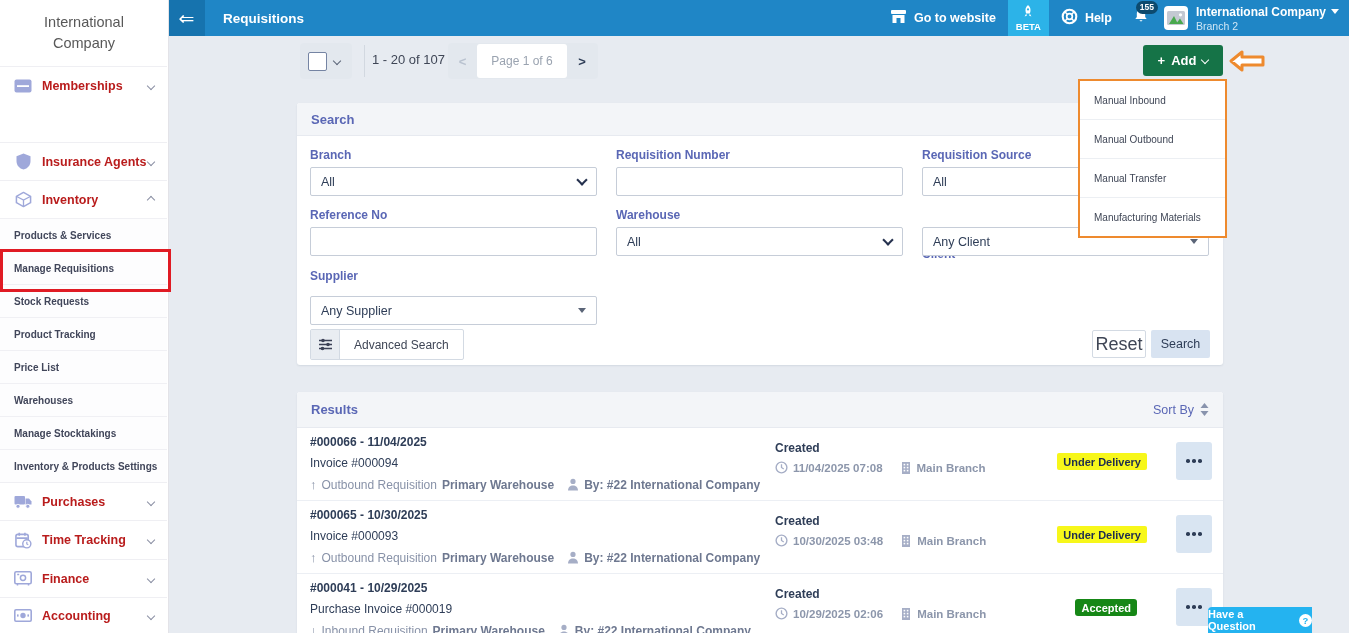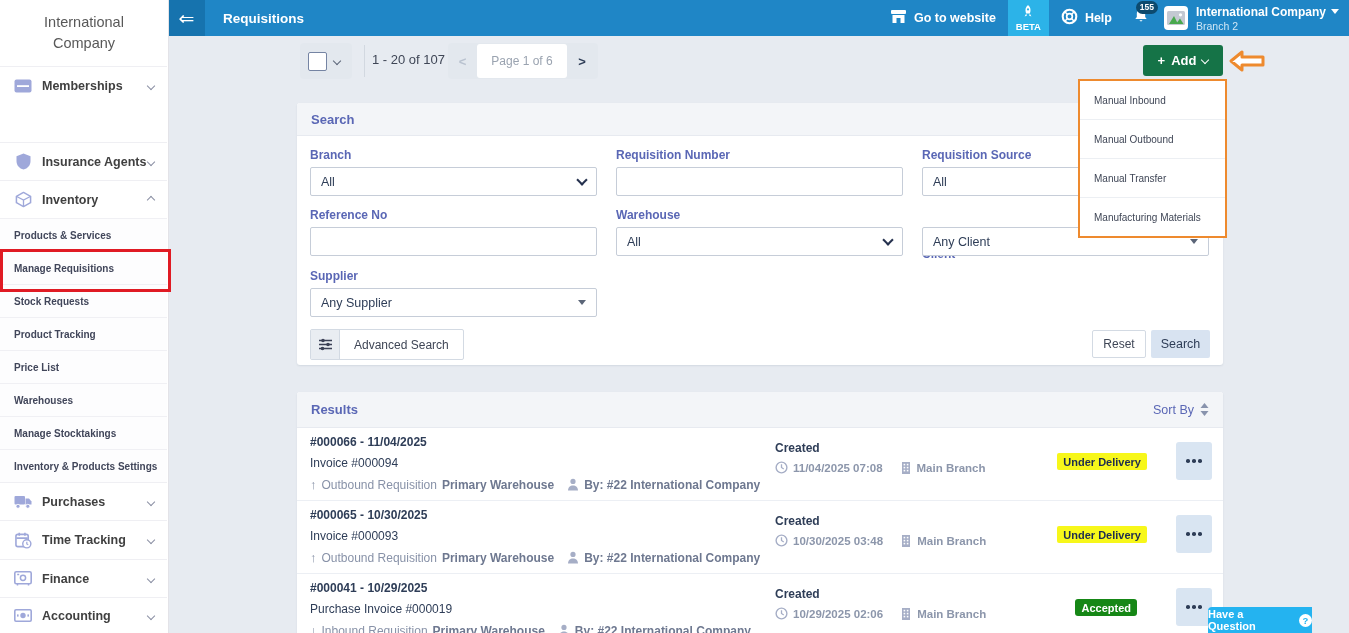--- a/index.html
+++ b/index.html
@@ -22,21 +22,21 @@
   .account{display:flex;flex-direction:column;justify-content:center;margin-right:10px;cursor:pointer;}
   .account-name{color:#fff;font-size:12px;font-weight:bold;display:flex;align-items:center;gap:5px;}
   .account-branch{color:#cfe6f5;font-size:10.5px;margin-top:1px;}
   .caret-down-w{width:0;height:0;border-left:4px solid transparent;border-right:4px solid transparent;border-top:5px solid #fff;display:inline-block;}
 
   
   .sidebar{left:0;top:0;width:168px;height:633px;background:#fff;border-right:1px solid #e3e3e8;z-index:40;}
   .company-head{position:absolute;left:0;top:0;width:168px;height:66px;background:#fff;z-index:3;display:flex;align-items:center;justify-content:center;text-align:center;color:#585858;font-size:14.5px;line-height:21px;padding:0 20px;box-sizing:border-box;}
   .side-item{position:absolute;left:0;width:167px;height:38px;border-top:1px solid #efeff3;display:flex;align-items:center;cursor:pointer;background:#fff;box-sizing:border-box;}
   .side-icon{width:18px;height:18px;margin-left:14px;flex:none;display:flex;align-items:center;justify-content:center;}
-  .side-label{margin-left:10px;color:#404040;font-size:12.5px;font-weight:bold;white-space:nowrap;}
+  .side-label{margin-left:10px;color:#b91c1c;font-size:12.5px;font-weight:bold;white-space:nowrap;}
   .side-chev{margin-left:auto;margin-right:13px;color:#8a8fa3;}
   .chev{display:inline-block;width:5px;height:5px;border-right:1.6px solid currentColor;border-bottom:1.6px solid currentColor;transform:rotate(45deg);}
   .chev.up{transform:rotate(-135deg);}
   .sub-item{position:absolute;left:0;width:167px;height:33px;border-top:1px solid #f0f0f4;display:flex;align-items:center;padding-left:14px;box-sizing:border-box;color:#41465a;font-size:10px;font-weight:bold;background:#fdfdfe;cursor:pointer;}
   .active-box{left:0;top:249px;width:165px;height:37px;border:3px solid #e01b24;z-index:80;pointer-events:none;}
 
   
   .selall{left:300px;top:43px;width:52px;height:36px;background:#e3e8ee;border-radius:4px;display:flex;align-items:center;cursor:pointer;}
   .selall-box{width:17px;height:17px;background:#fff;border:1.5px solid #7584a3;border-radius:2px;margin-left:8px;}
   .selall-chev{margin-left:7px;color:#5b6578;}
@@ -60,21 +60,21 @@
   .search-panel{left:297px;top:103px;width:926px;height:262px;}
   .panel-head{height:32px;background:#f3f5f8;border-bottom:1px solid #e7eaf0;border-radius:3px 3px 0 0;display:flex;align-items:center;padding:0 14px;}
   .panel-title{color:#5a67b5;font-size:13px;font-weight:bold;}
   .f-label{position:absolute;color:#5a67b5;font-size:12px;font-weight:bold;}
   .f-box{position:absolute;width:287px;height:29px;background:#fff;border:1px solid #c6cdd8;border-radius:2px;box-sizing:border-box;display:flex;align-items:center;padding:0 10px;color:#2e3d57;font-size:12.5px;cursor:pointer;}
   .f-box .chev{margin-left:auto;color:#25314e;width:6px;height:6px;border-width:2px;margin-top:-3px;}
   .f-box .tri{margin-left:auto;width:0;height:0;border-left:4px solid transparent;border-right:4px solid transparent;border-top:5px solid #5b6578;}
   .adv-btn{left:310px;top:329px;height:29px;background:#fff;border:1px solid #d3dae3;border-radius:2px;display:flex;align-items:center;cursor:pointer;}
   .adv-ico{width:29px;height:29px;background:#e9edf2;display:flex;align-items:center;justify-content:center;border-right:1px solid #d3dae3;box-sizing:border-box;}
   .adv-label{padding:0 14px;color:#3f4656;font-size:12px;}
-  .reset-btn{left:1092px;top:330px;width:54px;height:28px;background:#fff;border:1px solid #d3dae3;border-radius:2px;display:flex;align-items:center;justify-content:center;color:#3f4656;font-size:12px;cursor:pointer;box-sizing:border-box;}
+  .reset-btn{left:1092px;top:330px;width:54px;height:28px;background:#fff;border:1px solid #d3dae3;border-radius:2px;display:flex;align-items:center;justify-content:center;color:#3f4656;font-size:18px;cursor:pointer;box-sizing:border-box;}
   .search-btn{left:1151px;top:330px;width:59px;height:28px;background:#d8e3f1;border-radius:2px;display:flex;align-items:center;justify-content:center;color:#2e3d57;font-size:12.5px;cursor:pointer;}
 
   
   .results-panel{left:297px;top:392px;width:926px;height:241px;border-radius:3px 3px 0 0;}
   .results-head{height:35px;background:#f3f5f8;border-bottom:1px solid #e7eaf0;display:flex;align-items:center;padding:0 14px;border-radius:3px 3px 0 0;}
   .sortby{margin-left:auto;display:flex;align-items:center;gap:6px;color:#5a67b5;font-size:12.5px;cursor:pointer;}
   .rrow{position:absolute;left:0;width:926px;height:73px;border-bottom:1px solid #eceff4;}
   .r-id{position:absolute;left:13px;top:8px;color:#2e3d57;font-size:12px;font-weight:bold;}
   .r-inv{position:absolute;left:13px;top:29px;color:#2e3d57;font-size:12px;}
   .r-line3{position:absolute;left:13px;top:50px;display:flex;align-items:center;gap:5px;font-size:12px;color:#8892a8;white-space:nowrap;}
@@ -226,21 +226,21 @@
     <span class="chev"></span>
   </div>
 
   <div class="abs f-label" style="left:922px;top:208px;margin-top:39px;">Client</div>
   <div class="abs f-box" style="left:922px;top:227px;">
     <span>Any Client</span>
     <span class="tri"></span>
   </div>
 
   <div class="abs f-label" style="left:310px;top:269px;">Supplier</div>
-  <div class="abs f-box" style="left:310px;top:288px;gap:40px;">
+  <div class="abs f-box" style="left:310px;top:296px;gap:40px;">
     <span>Any Supplier</span>
     <span class="tri"></span>
   </div>
 
   <div class="abs adv-btn">
     <span class="adv-ico">
       <svg width="15" height="15" viewBox="0 0 15 15">
           <path d="M1 3.5 H14 M1 7.5 H14 M1 11.5 H14" stroke="#3c4257" stroke-width="1.6"></path>
           <circle cx="5" cy="3.5" r="1.8" fill="#3c4257"></circle>
           <circle cx="10" cy="7.5" r="1.8" fill="#3c4257"></circle>

